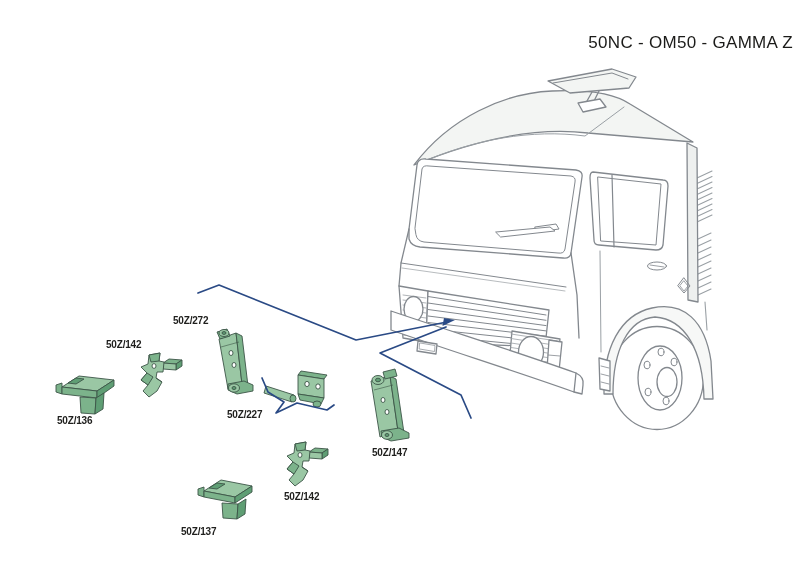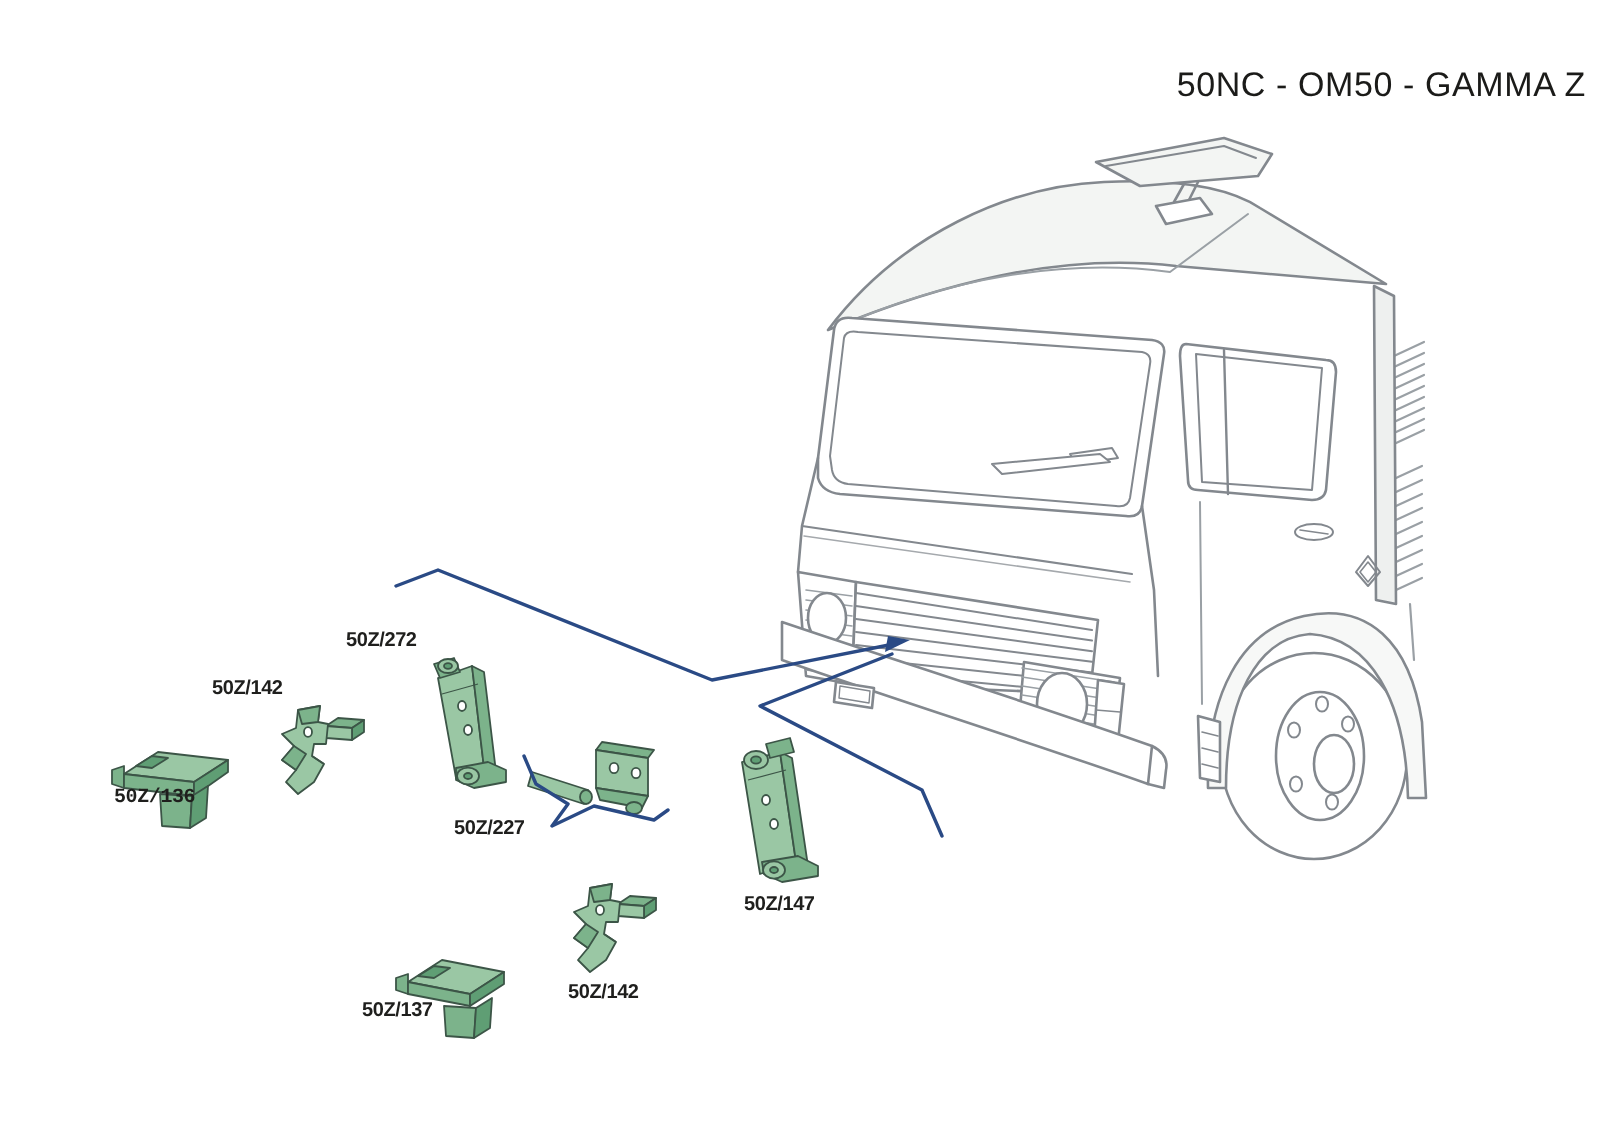--- a/index.html
+++ b/index.html
@@ -10,27 +10,27 @@
   .stage{position:absolute;inset:0;width:800px;height:567px;}
   .stage svg{position:absolute;left:0;top:0;}
   .page-title{
     position:absolute;top:33px;right:7px;width:320px;text-align:right;
     font-size:17px;font-weight:400;letter-spacing:.3px;color:#1b1b19;
   }
   .part-label{
     position:absolute;font-size:10px;font-weight:700;color:#1f1f1d;
     letter-spacing:-0.2px;white-space:nowrap;
   }
-  .lbl-136{left:57px;top:394px;font-family:Liberation Mono, monospace;}
+  .lbl-136{left:57px;top:415px;}
   .lbl-142a{left:106px;top:339px;}
   .lbl-146{left:173px;top:315px;}
   .lbl-133{left:227px;top:409px;}
   .lbl-147{left:372px;top:447px;}
   .lbl-142b{left:284px;top:491px;}
-  .lbl-137{left:181px;top:500px;text-align:center;}
+  .lbl-137{left:181px;top:526px;text-align:center;}
 </style>
 </head>
 <body>
 
 <div class="stage">
   <svg width="800" height="567" viewBox="0 0 800 567">
 
     <g stroke="#83888e" stroke-width="1.3" fill="none" stroke-linejoin="round" stroke-linecap="round">
 
       <g stroke="#9aa0a5" stroke-width="1.1">

